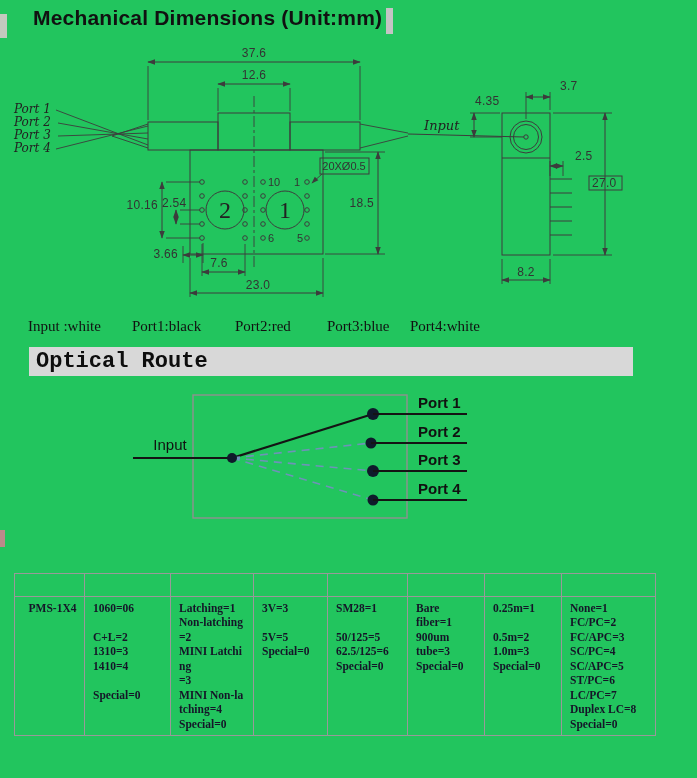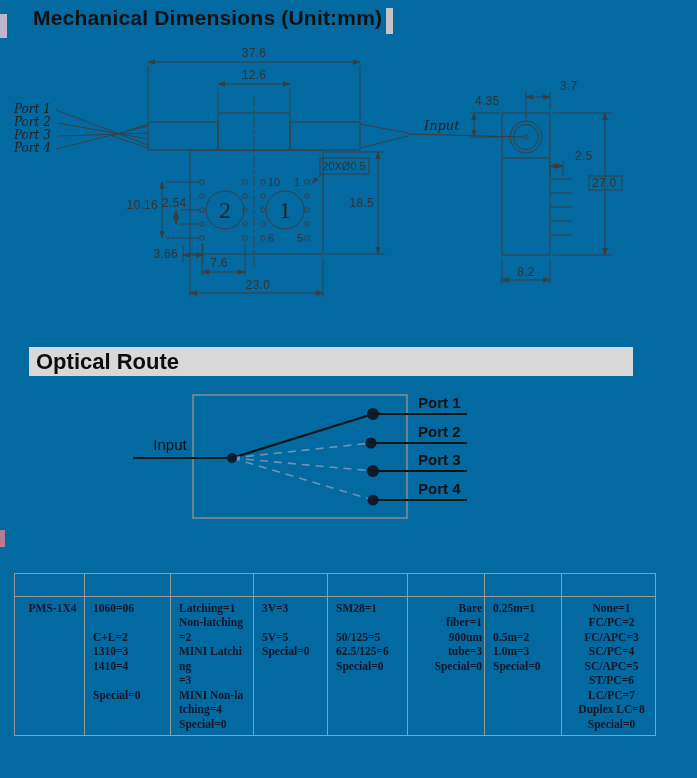--- a/index.html
+++ b/index.html
@@ -1,16 +1,16 @@
 <!DOCTYPE html>
 <html><head>
 <meta charset="utf-8">
 <style>
   html,body{margin:0;padding:0;background:#fff;}
-  .page{position:relative;width:697px;height:778px;background:#0369a1;overflow:hidden;
+  .page{position:relative;width:697px;height:778px;background:#22c55e;overflow:hidden;
         font-family:"Liberation Sans",sans-serif;}
   .h-main{position:absolute;left:33px;top:6px;font-size:21px;font-weight:700;color:#111;
           font-family:"Liberation Sans",sans-serif;letter-spacing:.2px;}
   .cursor-bar{position:absolute;left:386px;top:8px;width:7px;height:26px;background:#c4c4c4;}
   .artifact1{position:absolute;left:0;top:14px;width:7px;height:24px;background:#ecc9d6;opacity:.8;}
   .artifact2{position:absolute;left:0;top:530px;width:5px;height:17px;background:#d77f92;opacity:.85;}
   svg{position:absolute;left:0;}
   .mech-svg{top:0;}
   .route-svg{top:380px;}
   .ln line,.ln rect,.ln circle,.ln path{stroke:#3c3c3c;stroke-width:1;fill:none;}
@@ -22,41 +22,41 @@
   text{font-family:"Liberation Sans",sans-serif;}
   .dim{font-size:12px;fill:#333;letter-spacing:.3px;}
   .dim-s{font-size:11px;fill:#333;}
   .circnum{font-family:"Liberation Serif",serif;font-size:24px;fill:#222;}
   .scrit{font-family:"DejaVu Serif",serif;font-style:italic;font-size:12px;fill:#222;}
   .scrit2{font-family:"DejaVu Serif",serif;font-style:italic;font-size:13px;fill:#222;}
   .legend{position:absolute;top:318px;left:0;width:697px;height:20px;
           font-family:"Liberation Serif",serif;font-size:15px;color:#111;}
   .legend span{position:absolute;top:0;}
   .section-bar{position:absolute;left:29px;top:347px;width:604px;height:29px;background:#d8d8d8;}
-  .section-bar span{display:block;padding:2px 0 0 7px;font-family:Liberation Sans, sans-serif;
+  .section-bar span{display:block;padding:2px 0 0 7px;font-family:Liberation Mono, monospace;
           font-weight:700;font-size:22px;color:#0d0d0d;border-radius:9px;}
   .route-line{stroke:#141414;}
   .route-dash{stroke:#6e93b8;stroke-width:1.6;stroke-dasharray:8 6;fill:none;}
   .route-dot{fill:#0f1a2b;stroke:none;}
   .route-label{font-size:15px;font-weight:700;fill:#111;}
   .route-input{font-size:15px;fill:#111;}
   .h-order{position:absolute;left:43px;top:527px;font-size:21px;font-weight:700;color:#111;}
   table.order{position:absolute;left:14px;top:573px;width:641px;border-collapse:collapse;
           table-layout:fixed;font-family:"Liberation Serif",serif;color:#151528;}
   table.order td,table.order th{border:1px solid #999;overflow:hidden;font-weight:bold;}
   tr.r-empty td{height:20px;}
   tr.r-head th{height:33px;background:#4be4e4;font-weight:400;font-size:13.5px;
           text-align:center;vertical-align:middle;white-space:pre-line;line-height:1.15;color:#0b0b0b;}
   tr.r-body td{vertical-align:top;white-space:pre-line;font-size:11.5px;line-height:1.26;
           padding:4px 2px 4px 8px;height:128px;}
   td.c0{text-align:center;padding-left:2px;padding-top:6px;}
   td.c2{padding-left:5px;}
-  td.c5{text-align:right;padding-left:2px;font-size:10.5px;margin-top:8px;}
+  td.c5{text-align:left;padding-left:2px;font-size:10.5px;margin-top:8px;}
   td.c6{font-size:10.8px;}
-  td.c7{line-height:1.3;text-align:center;}
+  td.c7{line-height:1.3;}
 </style>
 </head>
 <body>
 
 <div class="page">
 
   <div class="h-main">Mechanical Dimensions (Unit:mm)</div>
   <div class="cursor-bar"></div>
   <div class="artifact1"></div>
   <div class="artifact2"></div>
@@ -216,20 +216,27 @@
     <text class="scrit" x="14" y="139">Port 3</text>
     <text class="scrit" x="14" y="152">Port 4</text>
     <text class="scrit2" x="424" y="130">Input</text>
     <text class="dim" x="560" y="90">3.7</text>
     <text class="dim" x="475" y="105">4.35</text>
     <text class="dim" x="575" y="160">2.5</text>
     <text class="dim" x="592" y="187">27.0</text>
     <text class="dim" x="526" y="276" text-anchor="middle">8.2</text>
   </svg>
 
+  <div class="legend">
+    <span style="left:28px">Input :white</span>
+    <span style="left:132px">Port1:black</span>
+    <span style="left:235px">Port2:red</span>
+    <span style="left:327px">Port3:blue</span>
+    <span style="left:410px">Port4:white</span>
+  </div>
 
   <div class="section-bar">
     <span>Optical Route</span>
   </div>
 
   <svg class="route-svg" width="697" height="145" viewBox="0 380 697 145">
     <rect x="193" y="395" width="214" height="123" fill="none" stroke="#909090" stroke-width="1.4"></rect>
     <text class="route-input" x="170" y="450" text-anchor="middle">Input</text>
     <line class="route-line" x1="133" y1="458" x2="232" y2="458" stroke-width="2"></line>
     <line class="route-line" x1="232" y1="458" x2="373" y2="414" stroke-width="2.2"></line>

